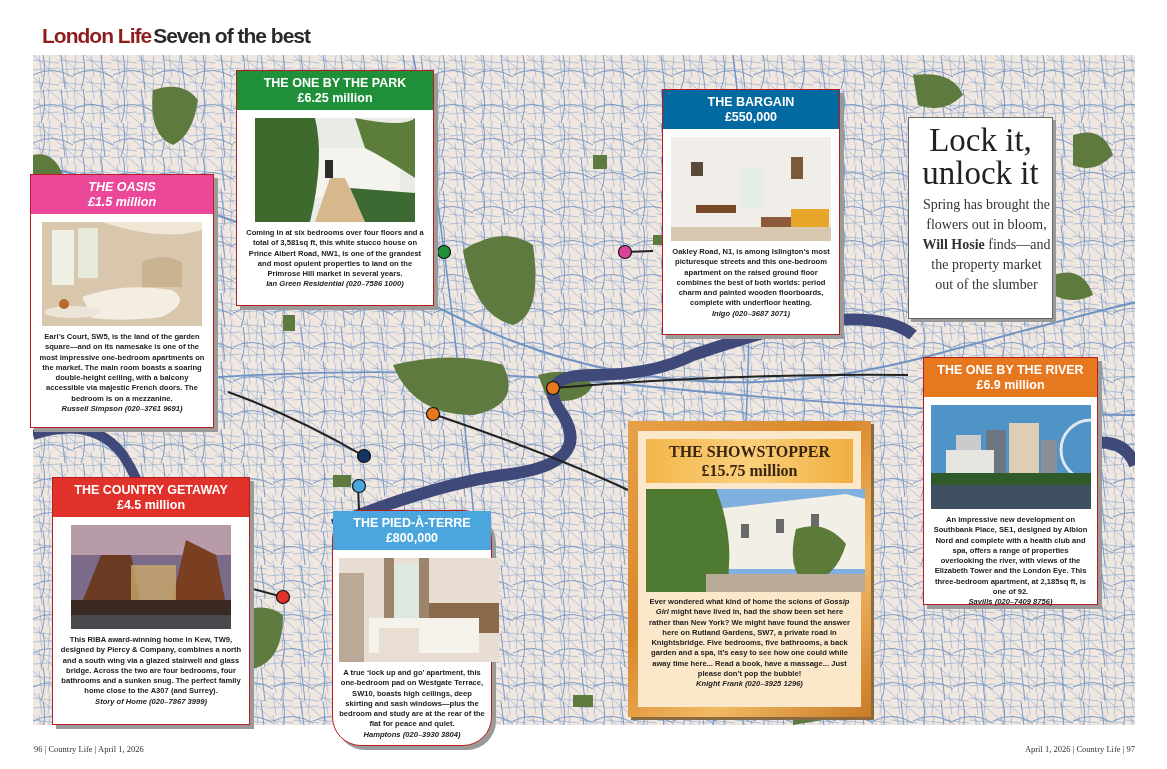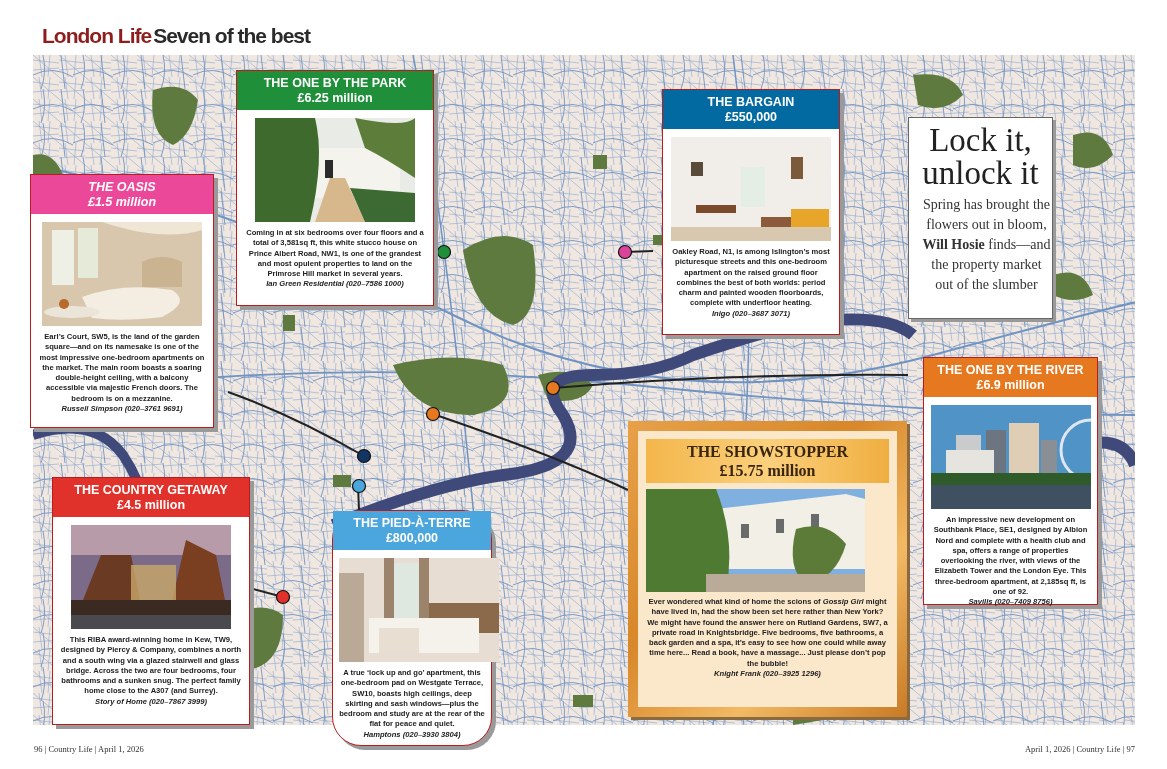--- a/index.html
+++ b/index.html
@@ -17,21 +17,21 @@
   .card .head { color: #fff; text-align: center; font-weight: bold; font-size: 12.5px; line-height: 15px; padding: 5px 4px 4px; margin: 0 -6px; }
   .card .photo { display: block; margin: 8px auto 6px; border: none; }
   .card .body { font-size: 7.6px; line-height: 10.3px; text-align: center; font-weight: bold; color: #222; }
   .card .agent { font-style: italic; display: block; }
 
   .lock { position: absolute; left: 908px; top: 117px; width: 145px; height: 202px; background: #fff; border: 1px solid #666; box-shadow: 3px 3px 0 #999; font-family: "Liberation Serif", serif; text-align: center; padding-top: 6px; }
   .lock .hl { font-size: 33px; line-height: 33px; color: #222; }
   .lock .sub { font-size: 14px; line-height: 20px; color: #333; margin-top: 5px; padding-left: 12px; }
   .lock .sub b { font-weight: bold; }
 
-  .gold { position: absolute; left: 628px; top: 421px; width: 279px; height: 296px; background: linear-gradient(135deg, #e7a149 0%, #d8872a 40%, #f2b964 70%, #c97a25 100%); padding: 10px; box-shadow: 3px 3px 0 #8a6a40; }
+  .gold { position: absolute; left: 628px; top: 421px; width: 243px; height: 296px; background: linear-gradient(135deg, #e7a149 0%, #d8872a 40%, #f2b964 70%, #c97a25 100%); padding: 10px; box-shadow: 3px 3px 0 #8a6a40; }
   .gold .inner { background: #fbe7c9; width: 100%; height: 100%; padding: 8px 8px 0 8px; }
   .gold .ghead { background: linear-gradient(90deg, #f3b64b, #fbd07c 50%, #f0ae40); text-align: center; font-family: "Liberation Serif", serif; font-weight: bold; font-size: 16px; line-height: 19px; color: #3a2510; padding: 3px 0 3px; }
   .gold .body { font-size: 7.6px; line-height: 10.3px; text-align: center; font-weight: bold; color: #222; margin-top: 5px; }
   .gold .agent { font-style: italic; display: block; }
 
   .folio { position: absolute; top: 744px; font-family: "Liberation Serif", serif; font-size: 8.5px; color: #333; }
   .folio.left { left: 34px; }
   .folio.right { right: 32px; }
 </style>
 </head>

